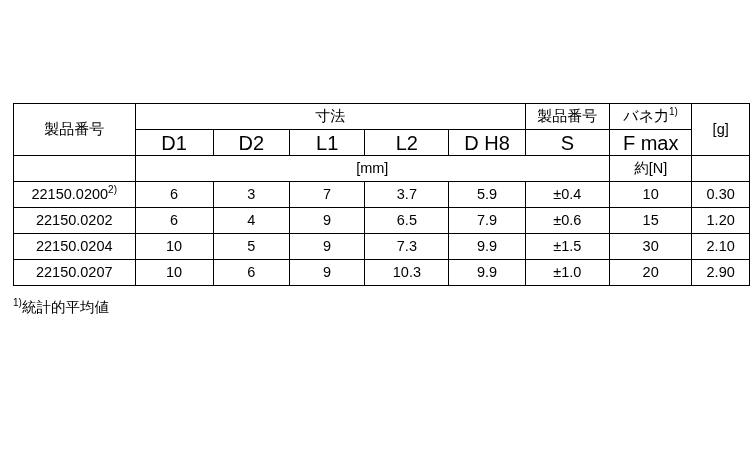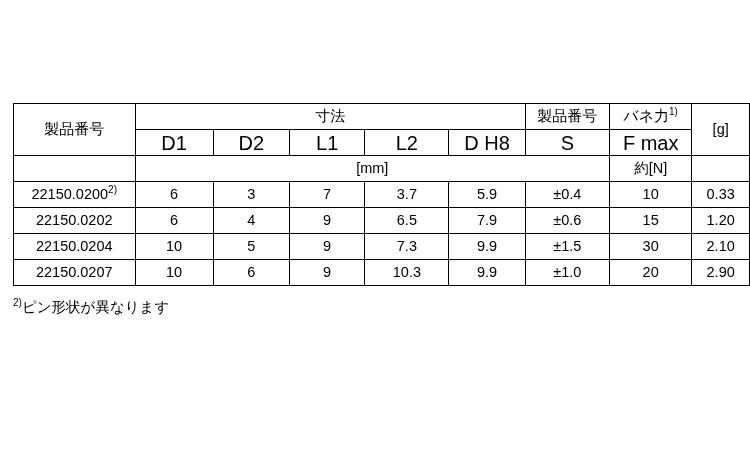--- a/index.html
+++ b/index.html
@@ -125,21 +125,21 @@
     <tbody>
       <tr>
         <td class="cell-part"><span>22150.0200</span><sup>2)</sup></td>
         <td>6</td>
         <td>3</td>
         <td>7</td>
         <td>3.7</td>
         <td>5.9</td>
         <td>±0.4</td>
         <td>10</td>
-        <td>0.33</td>
+        <td>0.30</td>
       </tr>
       <tr>
         <td class="cell-part"><span>22150.0202</span><sup></sup></td>
         <td>6</td>
         <td>4</td>
         <td>9</td>
         <td>6.5</td>
         <td>7.9</td>
         <td>±0.6</td>
         <td>15</td>
@@ -164,16 +164,16 @@
         <td>10.3</td>
         <td>9.9</td>
         <td>±1.0</td>
         <td>20</td>
         <td>2.90</td>
       </tr>
     </tbody>
   </table>
 
   <div class="notes">
-    <div><sup>2)</sup><span>ピン形状が異なります</span></div>
+    <div><sup>1)</sup><span>統計的平均値</span></div>
   </div>
 
 </div>
 
 </body></html>

